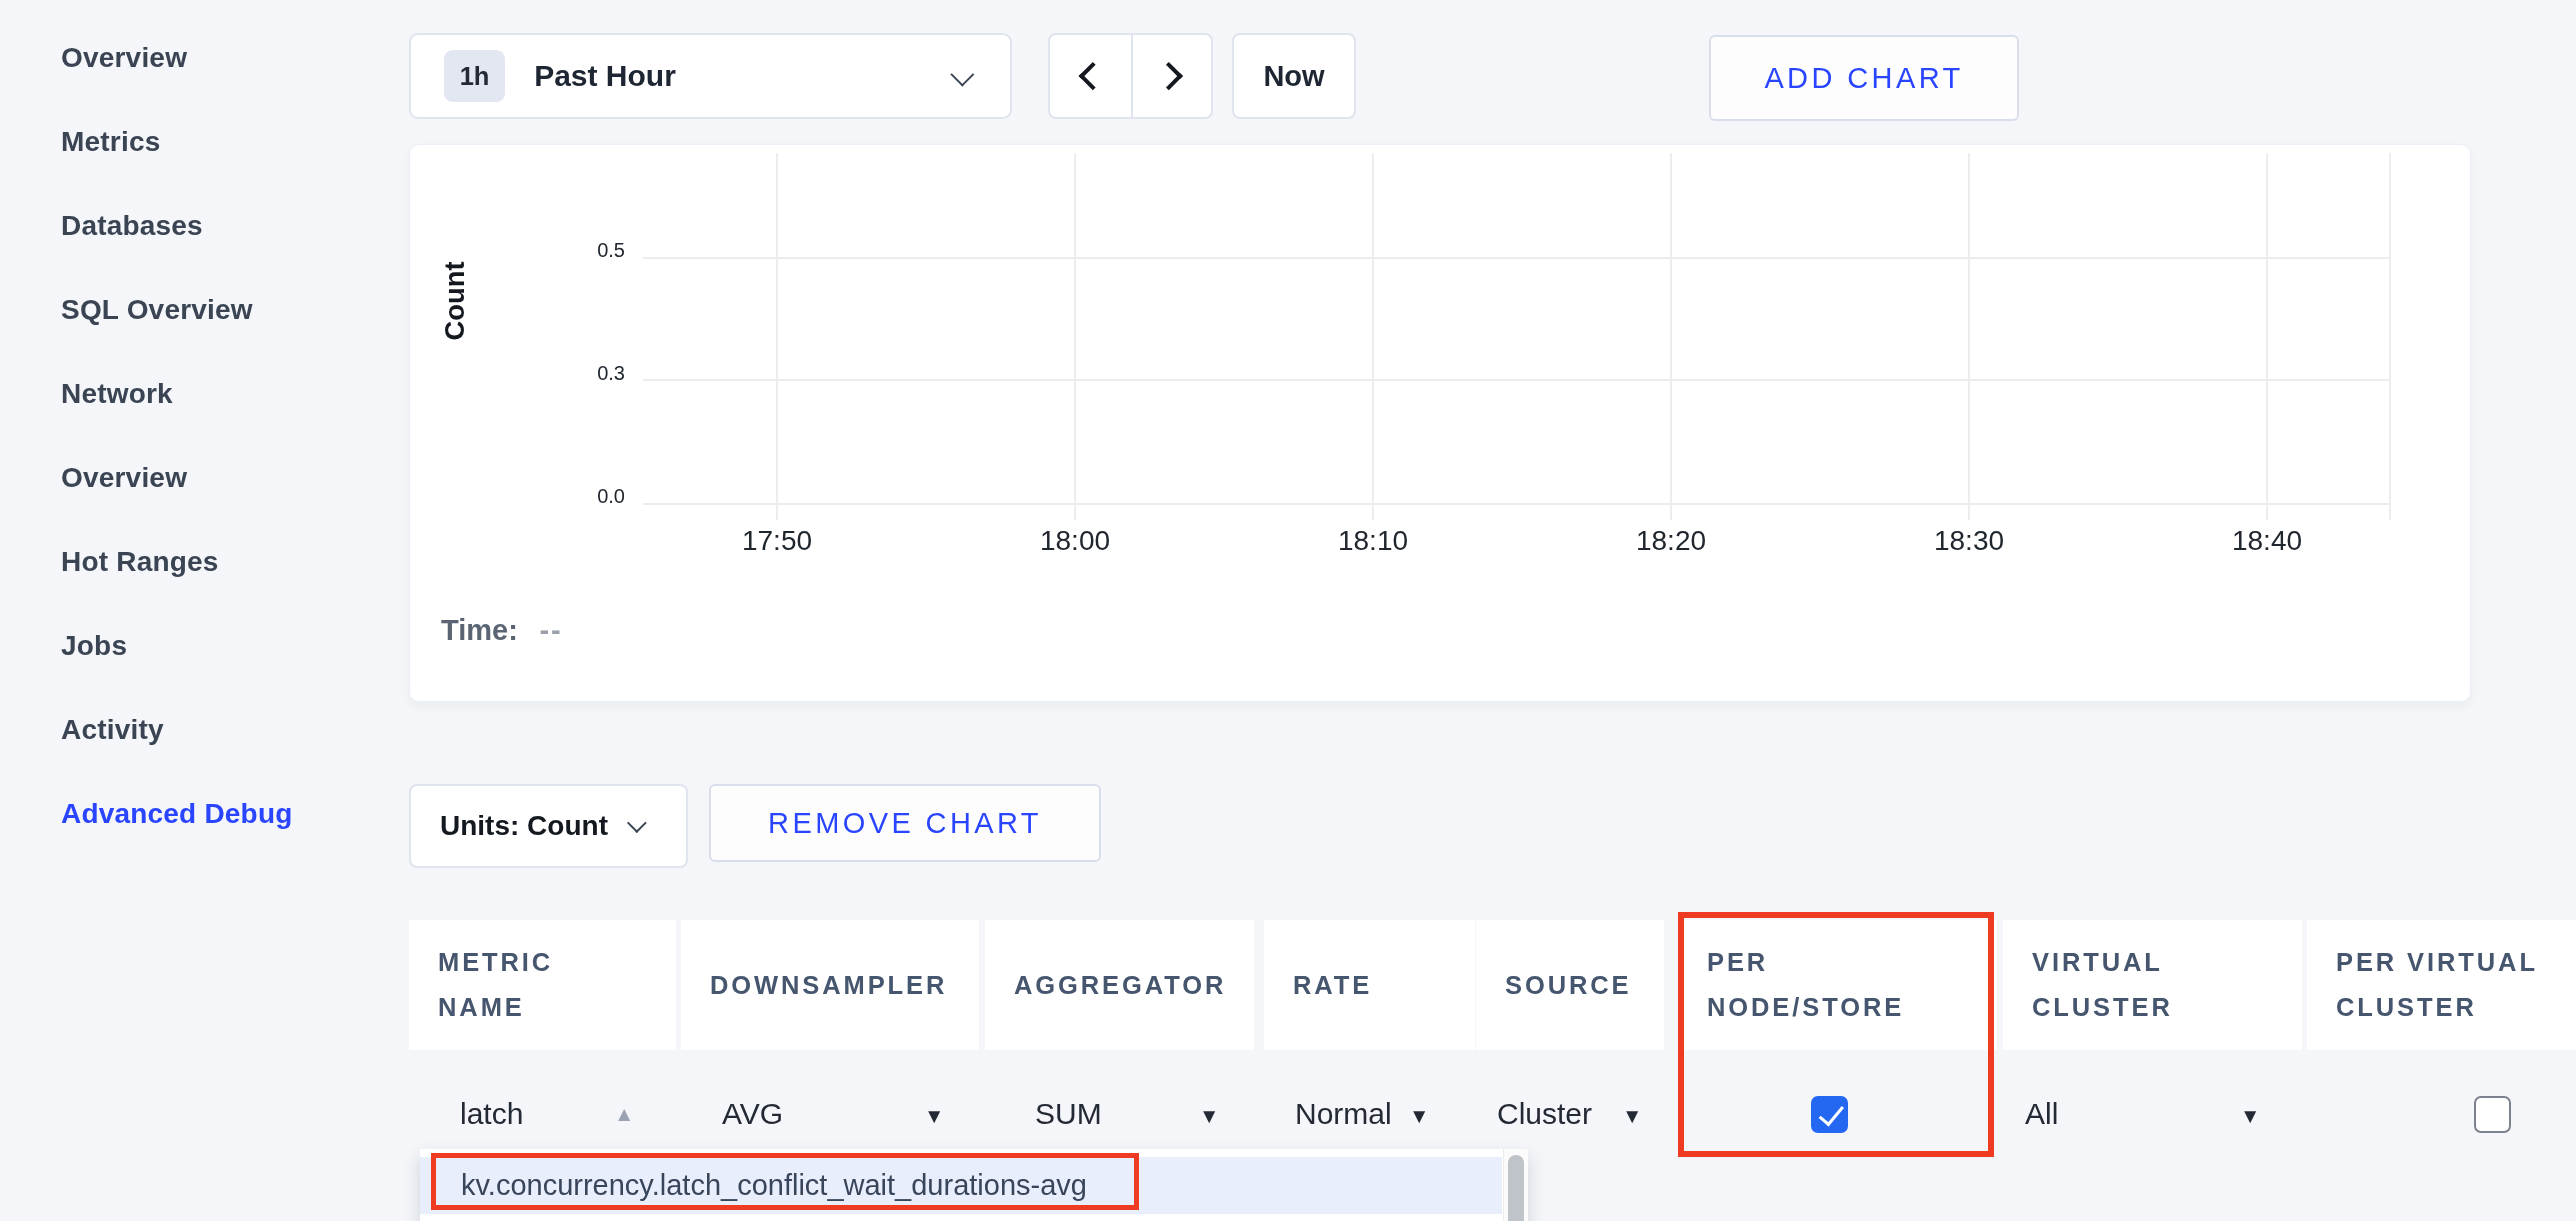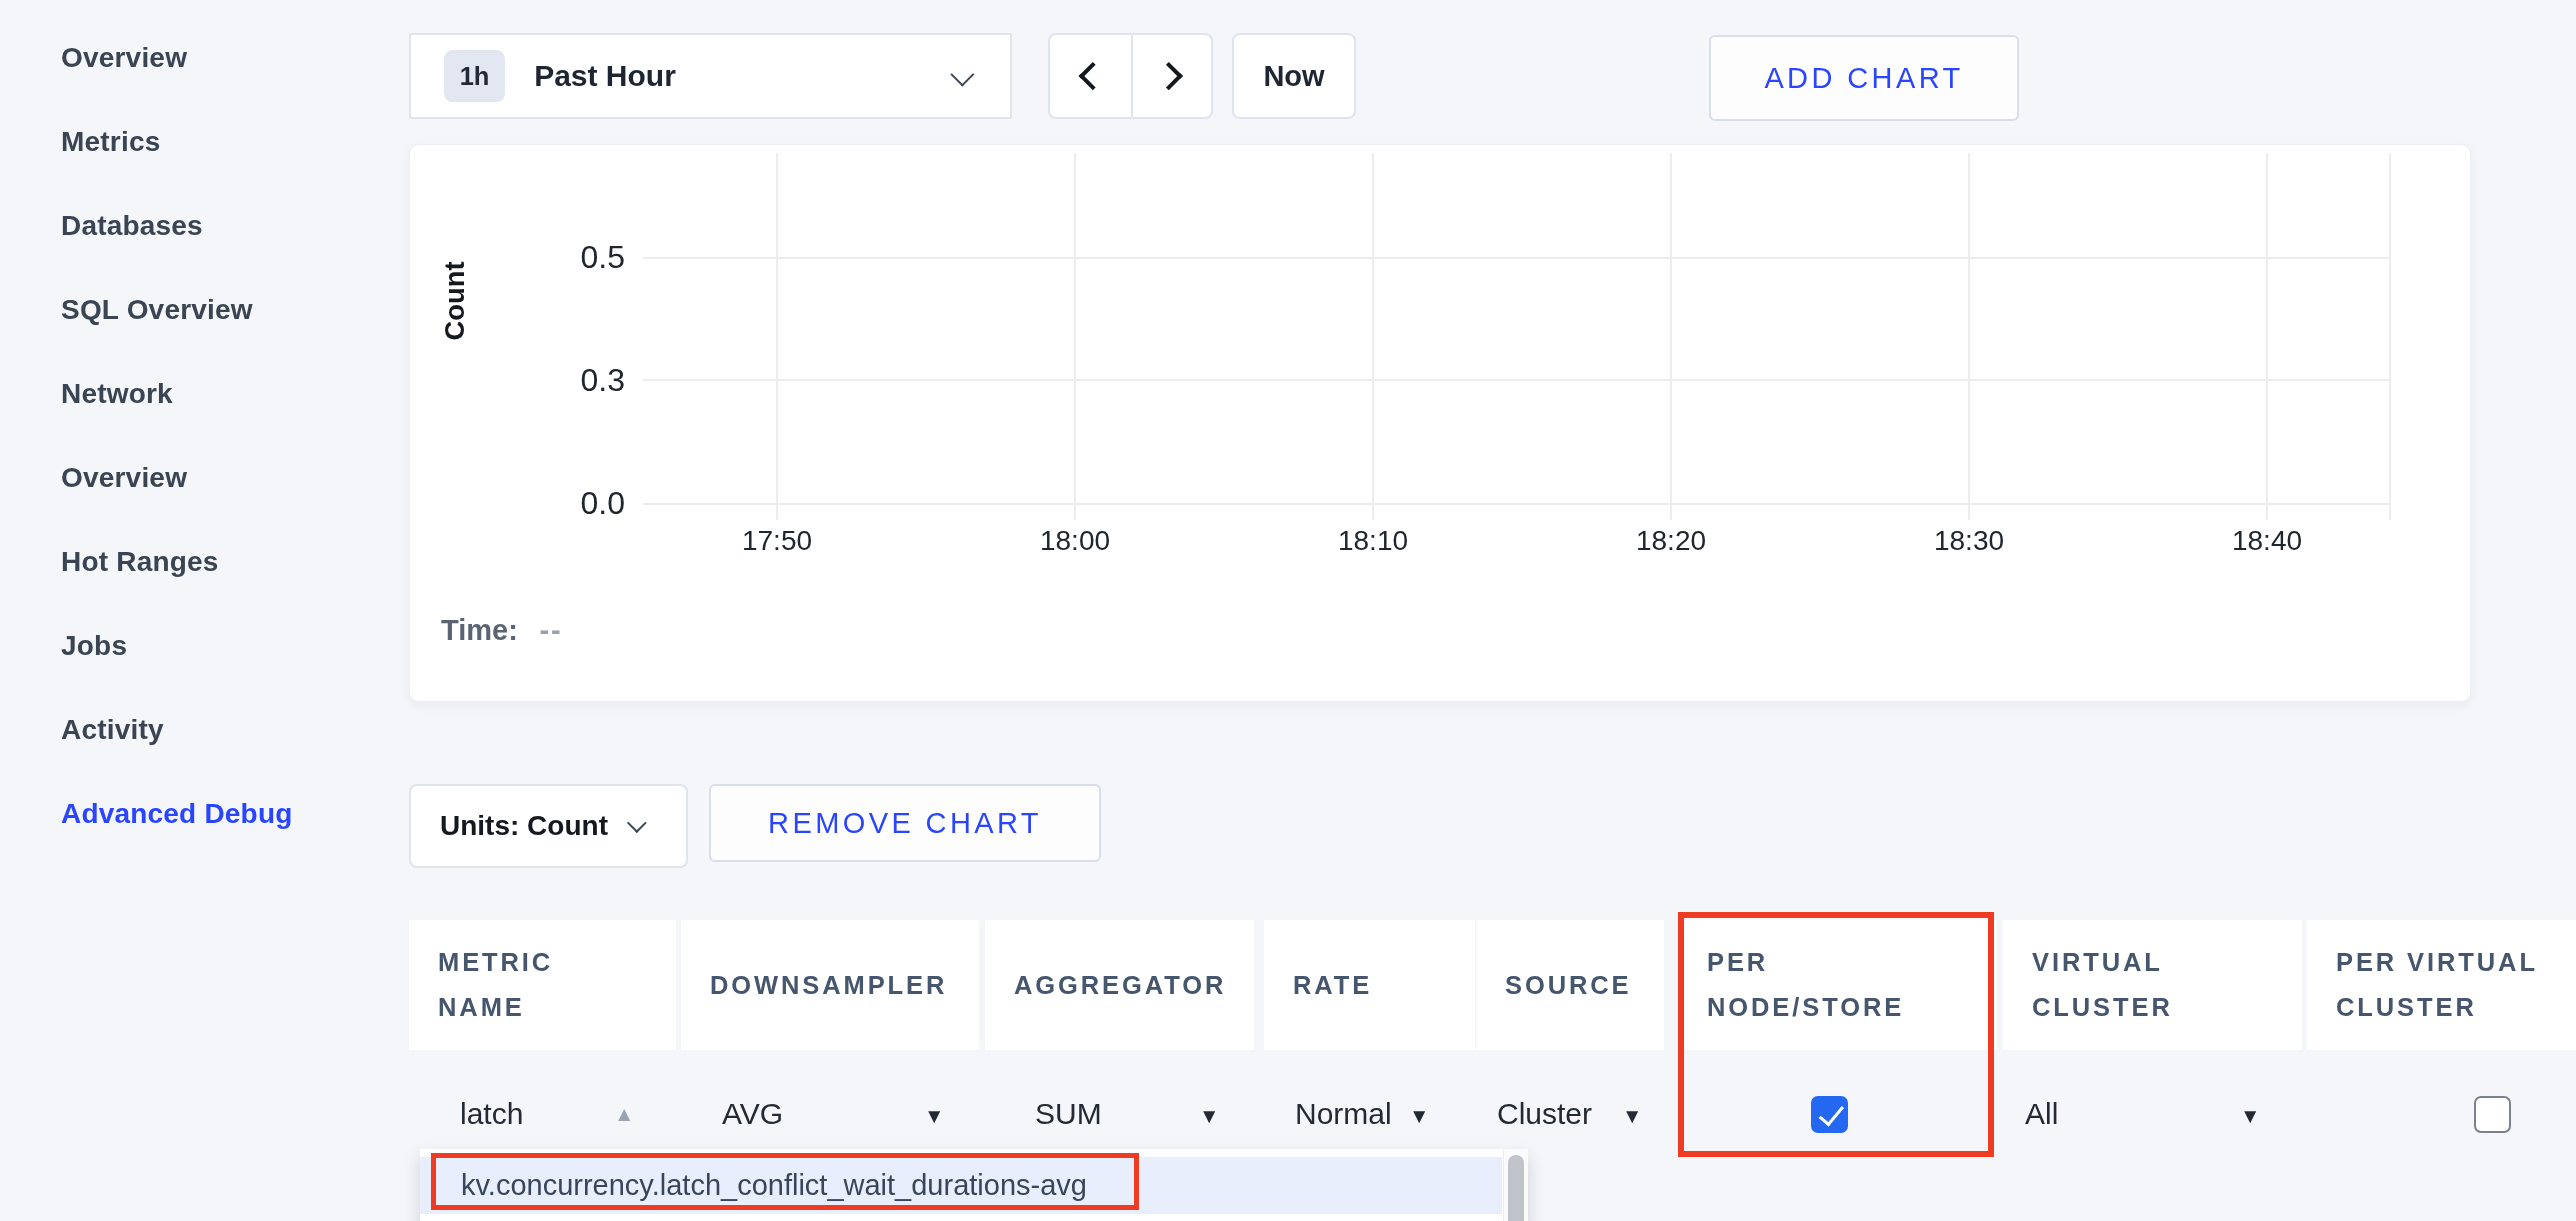--- a/index.html
+++ b/index.html
@@ -14,21 +14,21 @@
   .sidebar { position:absolute; left:61px; top:15.7px; width:323px; }
   .side-item {
     height:84px; display:flex; align-items:center;
     font-size:28px; font-weight:600; color:#3a4453; cursor:pointer;
     letter-spacing:0.2px;
   }
   .side-item.active { color:#2945ff; }
   
   .timepicker {
     position:absolute; left:409px; top:33px; width:603px; height:86px;
-    background:#fff; border:2px solid #dfe4ee; border-radius:1px;
+    background:#fff; border:2px solid #dfe4ee; border-radius:9px;
     display:flex; align-items:center; cursor:pointer;
   }
   .range-badge {
     margin-left:33px; background:#e2e7f1; border-radius:8.8px;
     padding:11.8px 15.7px; font-size:25.5px; font-weight:700; color:#242a35;
   }
   .range-label { margin-left:29px; font-size:30px; font-weight:600; color:#1f2633; }
   .chev-down {
     width:16.7px; height:16.7px; border-right:2.9px solid #3a4453; border-bottom:2.9px solid #3a4453;
     transform:rotate(45deg); display:inline-block;
@@ -62,21 +62,21 @@
   }
   .ylabel {
     position:absolute; left:29px; top:176px; width:39px;
     font-size:27.4px; font-weight:700; color:#14181f;
     transform:rotate(-90deg) translateX(-50%); transform-origin:left top; white-space:nowrap;
   }
   .hgrid { position:absolute; left:233px; width:1747px; height:2px; background:#ececec; }
   .hg0 { top:112px; } .hg1 { top:234px; } .hg2 { top:358px; }
   .ytick {
     position:absolute; left:127px; width:88px; text-align:right;
-    font-size:32px; color:#20262e;
+    font-size:20px; color:#20262e;
   }
   .yt0 { top:94px; } .yt1 { top:217px; } .yt2 { top:340px; }
   .vgrid { position:absolute; top:7.8px; width:2px; height:367px; background:#ededed; }
   .vg0 { left:366px; } .vg1 { left:664px; } .vg2 { left:962px; }
   .vg3 { left:1260px; } .vg4 { left:1558px; } .vg5 { left:1856px; } .vg6 { left:1979px; }
   .xtick {
     position:absolute; top:380px; transform:translateX(-50%);
     font-size:28px; color:#20262e;
   }
   .xt0 { left:367px; } .xt1 { left:665px; } .xt2 { left:963px; }

